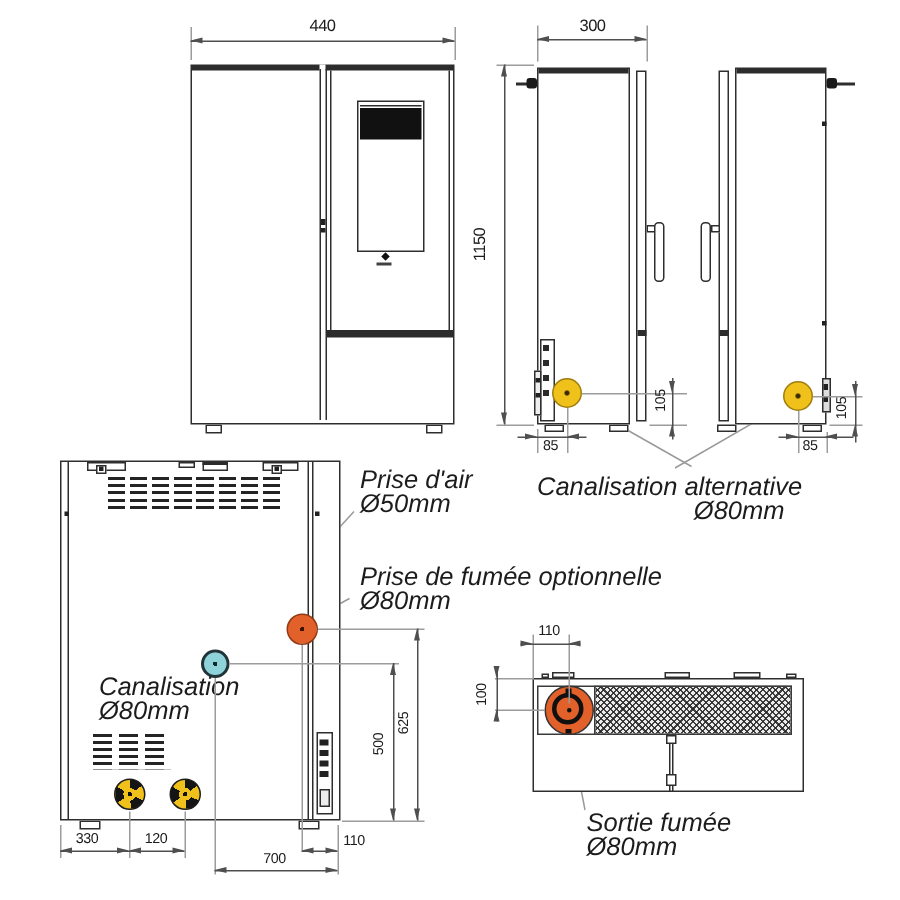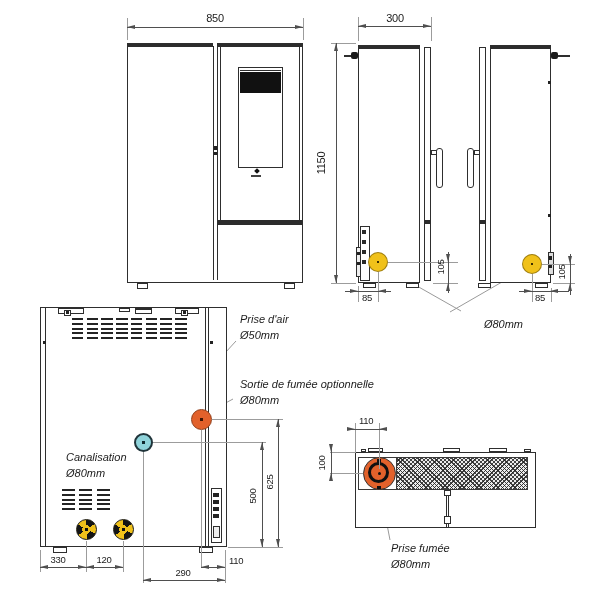--- a/index.html
+++ b/index.html
@@ -18,21 +18,21 @@
   .ar.r{border-width:2.4px 0 2.4px 8px;border-left-color:var(--dim);}
   .ar.l{border-width:2.4px 8px 2.4px 0;border-right-color:var(--dim);}
   .ar.u{border-width:0 2.4px 8px 2.4px;border-bottom-color:var(--dim);}
   .ar.d{border-width:8px 2.4px 0 2.4px;border-top-color:var(--dim);}
   
   .dt{position:absolute;font-size:11px;line-height:1;white-space:nowrap;letter-spacing:-.3px;
       transform:translate(-50%,-50%);color:var(--text);}
   .dt.s{font-size:9.5px;}
   .dt.v{transform:translate(-50%,-50%) rotate(-90deg);}
   
-  .lbl{position:absolute;font-style:italic;font-size:11px;line-height:15.5px;white-space:nowrap;color:var(--text);}
+  .lbl{position:absolute;font-style:italic;font-size:17px;line-height:15.5px;white-space:nowrap;color:var(--text);}
   .lbl.ra{text-align:right;}
   
   .vents{position:absolute;background-image:
      repeating-linear-gradient(to right,transparent 0 11.5px,#fff 11.5px 14.75px),
      repeating-linear-gradient(to bottom,#242424 0 2px,transparent 2px 4.8px);}
   .vents2{position:absolute;background-image:
      repeating-linear-gradient(to right,transparent 0 13px,#fff 13px 17.3px),
      repeating-linear-gradient(to bottom,#242424 0 2px,transparent 2px 4.8px);}
   .mesh{position:absolute;background-color:#ececec;border:1px solid #3a3a3a;background-image:
      repeating-linear-gradient(45deg,rgba(35,35,35,.85) 0 1px,transparent 1px 3px),
@@ -73,21 +73,21 @@
     <line x1="98" y1="488" x2="87" y2="516" stroke="#9a9a9a" stroke-width="1"></line>
     <line x1="101" y1="488" x2="119" y2="516" stroke="#9a9a9a" stroke-width="1"></line>
     <line x1="380" y1="488" x2="390" y2="540" stroke="#9a9a9a" stroke-width="1"></line>
   </svg>
 
   <div class="xl" style="left:126.5px;top:18px;width:1px;height:22px"></div>
   <div class="xl" style="left:302.5px;top:18px;width:1px;height:22px"></div>
   <div class="dl" style="left:127px;top:26.5px;width:176px;height:1px"></div>
   <div class="ar l" style="left:127px;top:24.5px"></div>
   <div class="ar r" style="left:295px;top:24.5px"></div>
-  <div class="dt" style="left:215px;top:18px">850</div>
+  <div class="dt" style="left:215px;top:18px">440</div>
 
   <div class="rect" style="left:127px;top:43px;width:176px;height:240px"></div>
   <div class="fill" style="left:128px;top:43.5px;width:174px;height:3.5px"></div>
   <div style="position:absolute;left:212.5px;top:43px;width:4px;height:4.5px;background:#fff"></div>
   <div class="ln" style="left:213px;top:46px;width:1px;height:234px"></div>
   <div class="ln" style="left:216.5px;top:46px;width:1px;height:234px"></div>
   <div style="position:absolute;left:213.5px;top:146px;width:3.5px;height:3.5px;background:#222"></div>
   <div style="position:absolute;left:213.5px;top:152px;width:3.5px;height:3px;background:#222"></div>
   <div class="ln" style="left:220px;top:47px;width:1px;height:174px"></div>
   <div class="ln" style="left:299px;top:47px;width:1px;height:174px"></div>
@@ -173,20 +173,21 @@
   <div class="dt s v" style="left:562px;top:272px">105</div>
 
   <div class="xl" style="left:531.5px;top:274px;width:1px;height:28px"></div>
   <div class="xl" style="left:550.5px;top:288px;width:1px;height:14px"></div>
   <div class="dl" style="left:519px;top:290.5px;width:50px;height:1px"></div>
   <div class="ar r" style="left:524px;top:288.5px"></div>
   <div class="ar l" style="left:550px;top:288.5px"></div>
   <div class="dt s" style="left:540px;top:298px">85</div>
 
   <div class="lbl ra" style="left:358px;top:317px;width:165px">
+    <div>Canalisation alternative</div>
     <div>Ø80mm</div>
   </div>
 
   <div class="rect" style="left:40px;top:307px;width:187px;height:240px"></div>
   <div class="ln" style="left:44.5px;top:308px;width:1px;height:238px"></div>
   <div class="ln" style="left:204.5px;top:308px;width:1px;height:238px"></div>
   <div class="ln" style="left:207.5px;top:308px;width:1px;height:238px"></div>
   <div style="position:absolute;left:42.5px;top:340.5px;width:3.5px;height:3.5px;background:#222"></div>
   <div style="position:absolute;left:209.5px;top:340.5px;width:3.5px;height:3.5px;background:#222"></div>
   <div class="rect1" style="left:58px;top:307.5px;width:26px;height:6px"></div>
@@ -215,21 +216,21 @@
 
   <div class="lbl" style="left:66px;top:450px">
     <div>Canalisation</div>
     <div>Ø80mm</div>
   </div>
   <div class="lbl" style="left:240px;top:312px">
     <div>Prise d'air</div>
     <div>Ø50mm</div>
   </div>
   <div class="lbl" style="left:240px;top:377px">
-    <div>Sortie de fumée optionnelle</div>
+    <div>Prise de fumée optionnelle</div>
     <div>Ø80mm</div>
   </div>
 
   <div class="xl" style="left:39.5px;top:550px;width:1px;height:22px"></div>
   <div class="xl" style="left:85.5px;top:541px;width:1px;height:31px"></div>
   <div class="xl" style="left:122.5px;top:541px;width:1px;height:31px"></div>
   <div class="dl" style="left:40px;top:566.5px;width:83px;height:1px"></div>
   <div class="ar l" style="left:40px;top:564.5px"></div>
   <div class="ar r" style="left:78px;top:564.5px"></div>
   <div class="ar l" style="left:86px;top:564.5px"></div>
@@ -241,21 +242,21 @@
   <div class="xl" style="left:224.5px;top:550px;width:1px;height:33px"></div>
   <div class="dl" style="left:201px;top:566.5px;width:24px;height:1px"></div>
   <div class="ar l" style="left:201px;top:564.5px"></div>
   <div class="ar r" style="left:217px;top:564.5px"></div>
   <div class="dt s" style="left:236px;top:561px">110</div>
 
   <div class="xl" style="left:142.5px;top:452px;width:1px;height:131px"></div>
   <div class="dl" style="left:143px;top:579.5px;width:82px;height:1px"></div>
   <div class="ar l" style="left:143px;top:577.5px"></div>
   <div class="ar r" style="left:217px;top:577.5px"></div>
-  <div class="dt s" style="left:183px;top:573px">290</div>
+  <div class="dt s" style="left:183px;top:573px">700</div>
 
   <div class="xl" style="left:153px;top:441.5px;width:113px;height:1px"></div>
   <div class="xl" style="left:211.5px;top:418.5px;width:71px;height:1px"></div>
   <div class="xl" style="left:228px;top:546.5px;width:55px;height:1px"></div>
   <div class="dl" style="left:261.5px;top:442px;width:1px;height:105px"></div>
   <div class="ar u" style="left:259.5px;top:442px"></div>
   <div class="ar d" style="left:259.5px;top:539px"></div>
   <div class="dt s v" style="left:253px;top:496px">500</div>
   <div class="dl" style="left:277.5px;top:419px;width:1px;height:128px"></div>
   <div class="ar u" style="left:275.5px;top:419px"></div>
@@ -289,17 +290,17 @@
   <div class="dt s" style="left:366px;top:421px">110</div>
 
   <div class="xl" style="left:330px;top:451.5px;width:26px;height:1px"></div>
   <div class="xl" style="left:330px;top:472.5px;width:33px;height:1px"></div>
   <div class="dl" style="left:330.5px;top:444px;width:1px;height:37px"></div>
   <div class="ar d" style="left:328.5px;top:444px"></div>
   <div class="ar u" style="left:328.5px;top:473px"></div>
   <div class="dt s v" style="left:322px;top:463px">100</div>
 
   <div class="lbl" style="left:391px;top:541px">
-    <div>Prise fumée</div>
+    <div>Sortie fumée</div>
     <div>Ø80mm</div>
   </div>
 
 </div>
 
 </body></html>

